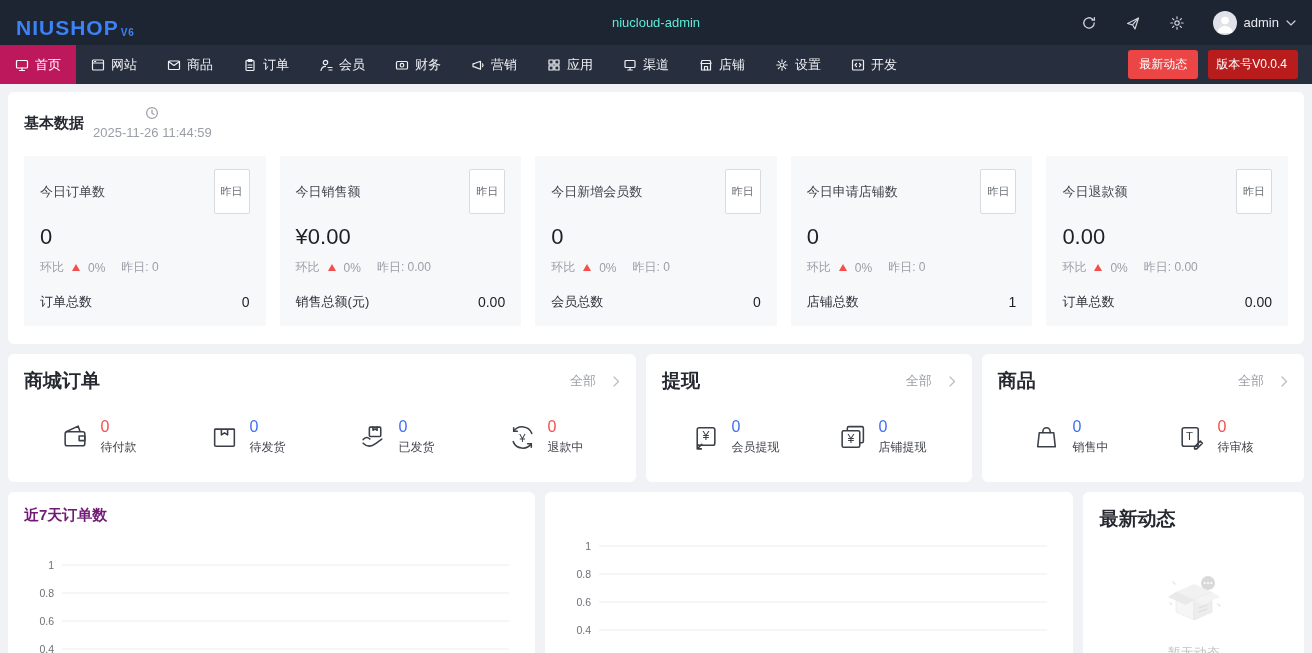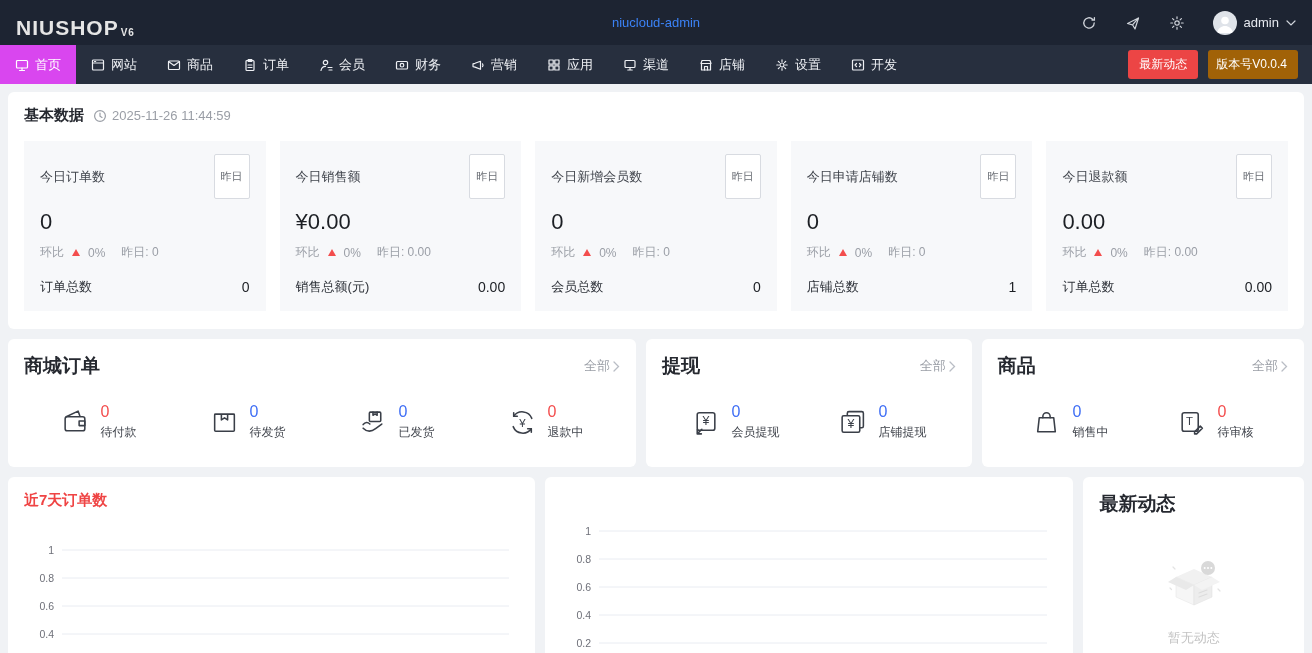--- a/index.html
+++ b/index.html
@@ -1,77 +1,77 @@
 <!DOCTYPE html>
 <html><head>
 <meta charset="utf-8">
 <style>
   * { margin:0; padding:0; box-sizing:border-box; }
   html,body { width:1312px; height:653px; overflow:hidden; background:#f0f2f5;
     font-family:"Liberation Sans","DejaVu Sans",sans-serif; }
   
   .topbar { height:45px; background:#1d2432; display:flex; align-items:center;
     padding:0 16px; position:relative; }
-  .logo { color:#e5e5e5; font-size:21px; font-weight:700; letter-spacing:1px; display:flex; align-items:flex-end; }
+  .logo { color:#3b82f6; font-size:21px; font-weight:700; letter-spacing:1px; display:flex; align-items:flex-end; }
   .logo-suffix { font-size:10px; font-weight:700; margin-left:2px; padding-bottom:2px;margin-top:22px; }
   .topbar-center { position:absolute; left:50%; transform:translateX(-50%);
-    color:#3b82f6; font-size:13px; }
+    color:#5eead4; font-size:13px; }
   .topbar-right { margin-left:auto; display:flex; align-items:center; gap:27px; color:#cfd3da; }
   .tb-icon { width:17px; height:17px; display:flex; align-items:center; cursor:pointer; }
   .user-chip { display:flex; align-items:center; gap:7px; cursor:pointer; color:#e6e9ef; font-size:13px; }
   .avatar { width:24px; height:24px; border-radius:50%; background:#dfe3e9; overflow:hidden;
     display:flex; align-items:flex-end; justify-content:center; }
   
   .navbar { height:39px; background:#272f3e; display:flex; align-items:stretch; }
   .nav-item { display:flex; align-items:center; gap:6px; padding:0 15px;
     color:#eef0f4; font-size:13px; cursor:pointer; white-space:nowrap; }
-  .nav-item.active { background:#d946ef; color:#fff; }
+  .nav-item.active { background:#be185d; color:#fff; }
   .nav-item svg { stroke:currentColor; fill:none; stroke-width:1.2; stroke-linecap:round; stroke-linejoin:round; }
   .nav-right { margin-left:auto; display:flex; align-items:center; gap:10px; padding-right:14px; }
   .pill-btn { border:none; color:#fff; font-size:12px; padding:6px 11px; border-radius:3px; cursor:pointer;
     font-family:inherit; }
   .pill-red { background:#ec4545; }
-  .pill-green { background:#a16207;padding-left:8px; }
+  .pill-green { background:#b91c1c;padding-left:8px; }
   
   .content { padding:8px; }
   .panel { background:#fff; border-radius:6px; }
   .basic-panel { padding:14px 16px 18px; }
   .basic-header { display:flex; align-items:center; gap:9px; margin-bottom:16px; }
   .basic-title { font-size:15px; font-weight:700; color:#262930; }
-  .timestamp { font-size:13px; color:#9a9ea6; display:flex; align-items:center; gap:5px; }
+  .timestamp { font-size:13px; color:#9a9ea6; display:flex; align-items:center; gap:5px;flex-direction:column; }
   .cards-row { display:flex; gap:14px; }
   .stat-card { flex:1; background:#f7f8fa; padding:13px 16px 15px; }
   .card-top { display:flex; justify-content:space-between; align-items:center;
     font-size:13px; color:#41454d; }
   .badge { font-size:11px; color:#6b6f76; background:#fff; border:1px solid #d8dbe1;
     padding:14px 6px; border-radius:2px; }
   .card-value { font-size:22px; font-weight:500; color:#1c1f24; margin:10px 0 9px; }
   .card-ratio { font-size:12px; color:#9a9ea6; display:flex; align-items:center; gap:8px; }
   .tri-up { width:0; height:0; border-left:4px solid transparent; border-right:4px solid transparent;
     border-bottom:7px solid #f34d4d; display:inline-block; }
   .ratio-gap { margin-left:8px; }
   .card-total { margin-top:17px; display:flex; justify-content:space-between; align-items:center; }
   .total-label { font-size:13px; color:#2e3239; }
   .total-value { font-size:14px; color:#1c1f24; }
   
   .mid-row { display:flex; gap:10px; margin-top:10px; }
   .mid-panel { padding:14px 16px; flex-basis:0; }
   .panel-header { display:flex; justify-content:space-between; align-items:center; }
   .panel-title { font-size:19px; font-weight:700; color:#262930; }
-  .all-link { font-size:13px; color:#9a9ea6; display:flex; align-items:center; gap:3px; cursor:pointer; }
+  .all-link { font-size:13px; color:#9a9ea6; display:flex; align-items:center; gap:17px; cursor:pointer; }
   .items-row { display:flex; justify-content:space-around; padding:24px 0 12px; }
   .stat-item { display:flex; align-items:center; gap:11px; cursor:pointer; }
   .stat-item svg { stroke:#3a3f48; fill:none; stroke-width:1.5; stroke-linecap:round; stroke-linejoin:round; }
   .si-col { display:flex; flex-direction:column; }
   .si-value { font-size:16px; line-height:18px; }
   .si-label { font-size:12px; color:#41454d; margin-top:3px; }
   
   .bottom-row { display:flex; gap:10px; margin-top:10px; height:262px; }
   .chart-panel { padding:14px 16px; flex-basis:0; }
-  .chart-title { font-size:15px; font-weight:700; color:#ef4444; }
+  .chart-title { font-size:15px; font-weight:700; color:#701a75; }
   .chart-box { margin-top:32px; }
   .latest-panel { padding:14px 16px; flex-basis:0; }
   .empty-state { display:flex; flex-direction:column; align-items:center; margin-top:38px; }
   .empty-text { font-size:13px; color:#c3c3c3; margin-top:16px; }
 </style>
 </head>
 <body>
 
 <div class="topbar">
   <div class="logo">

